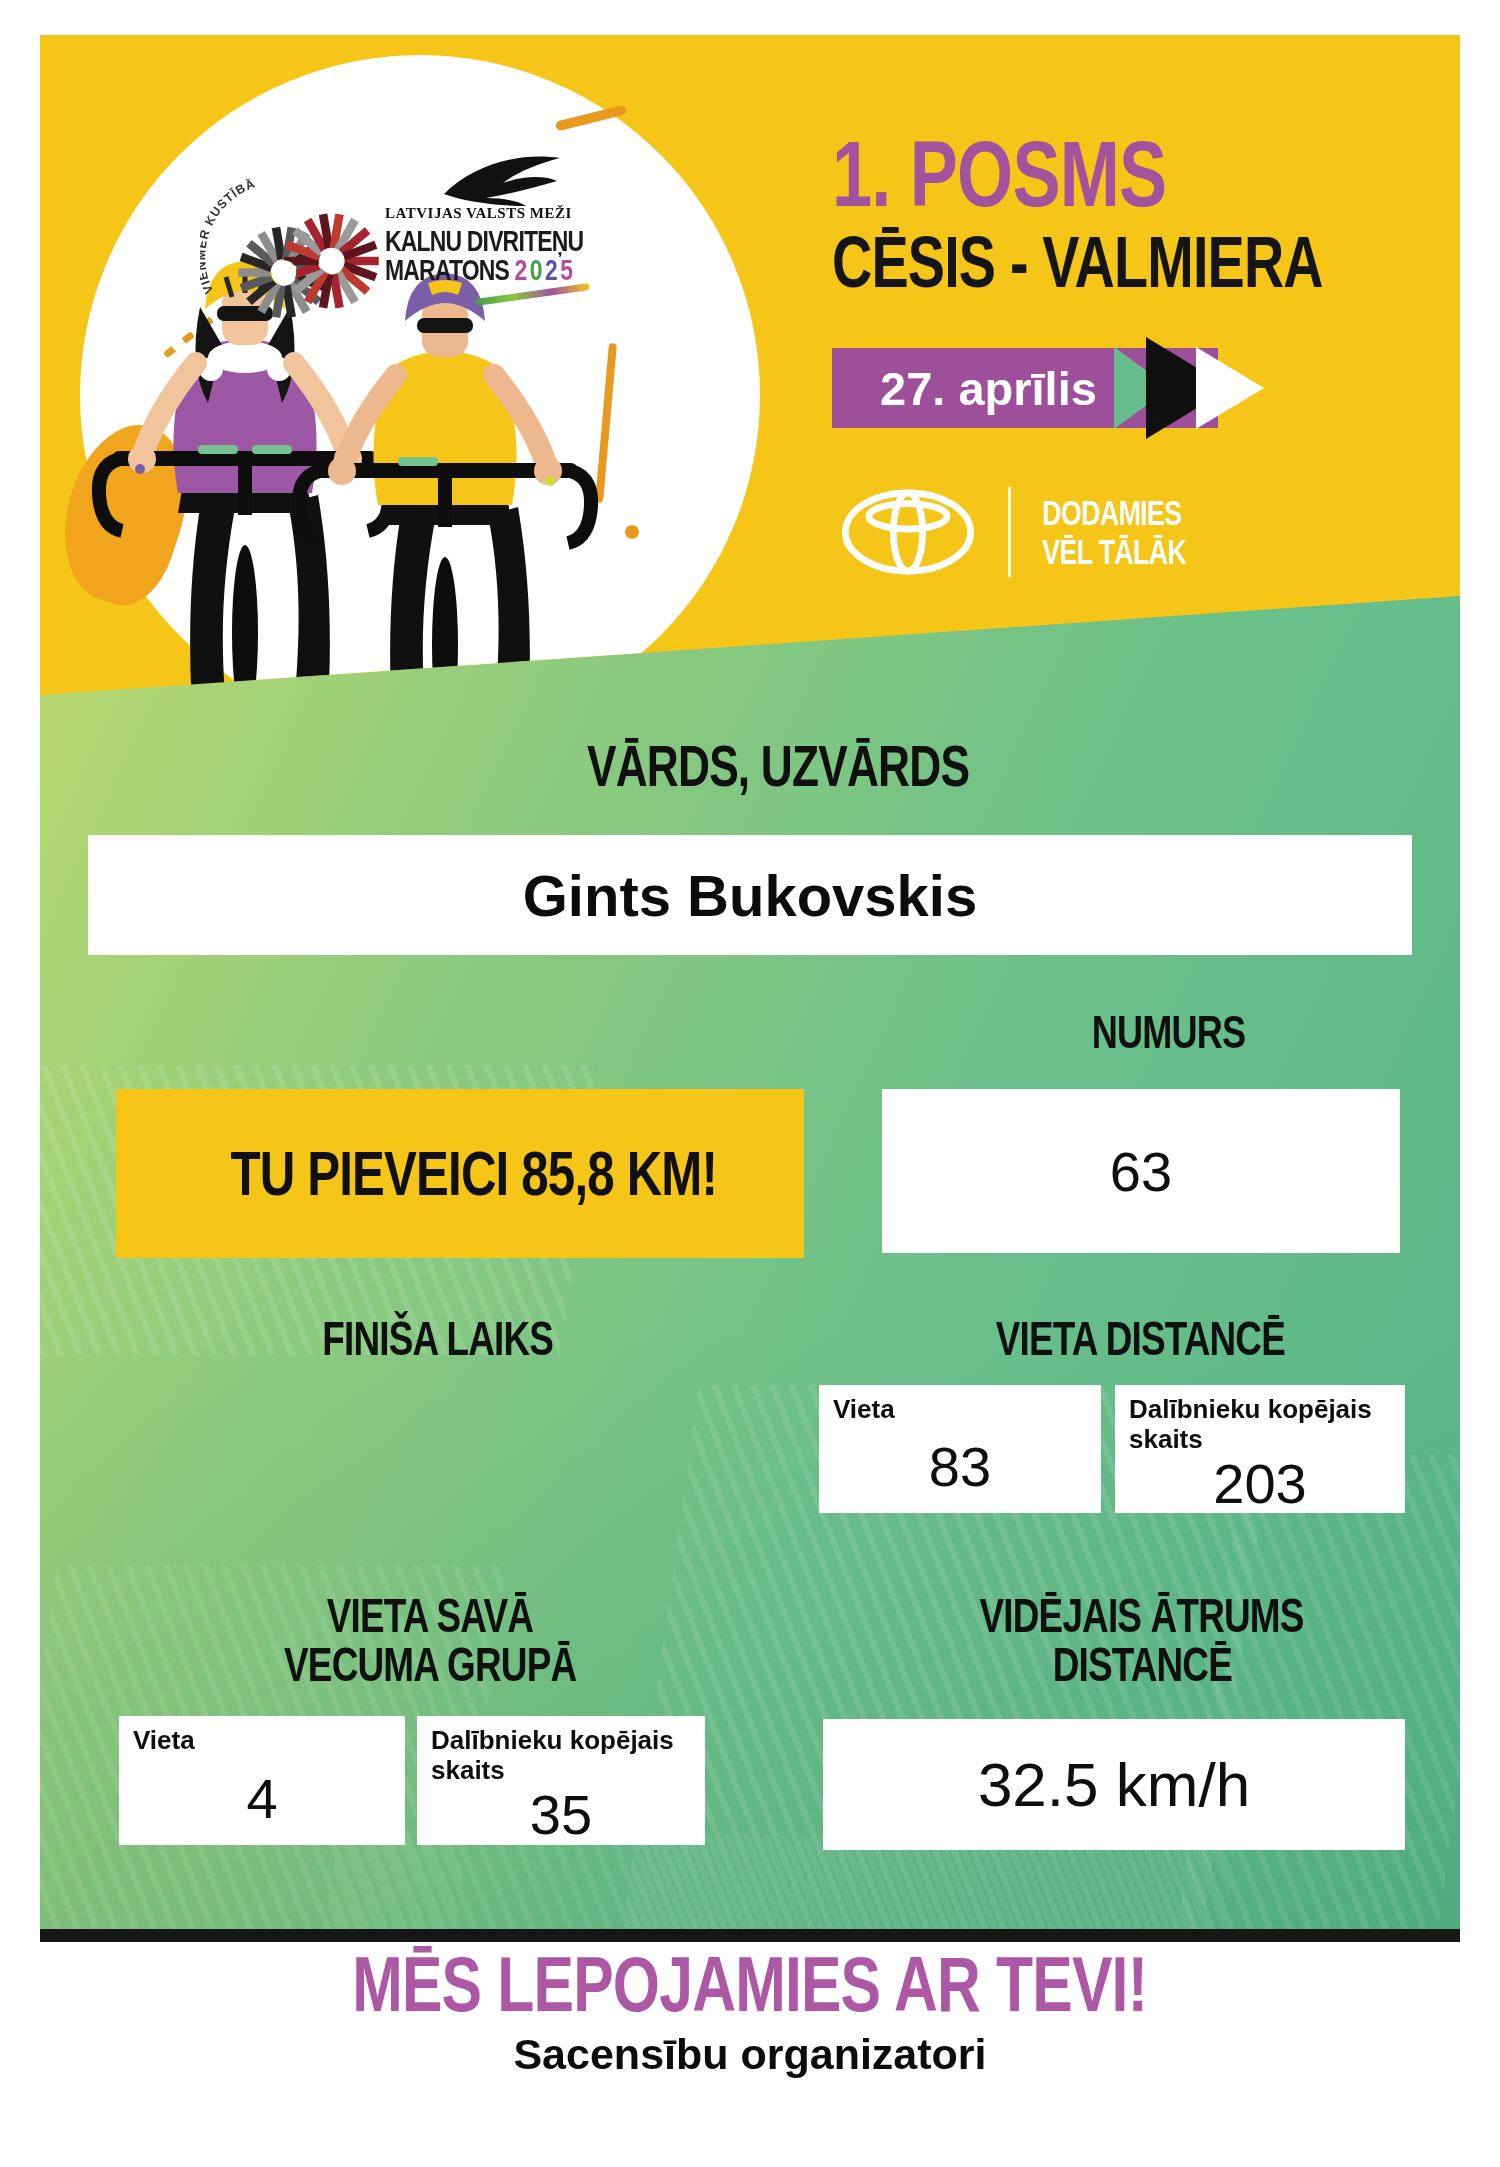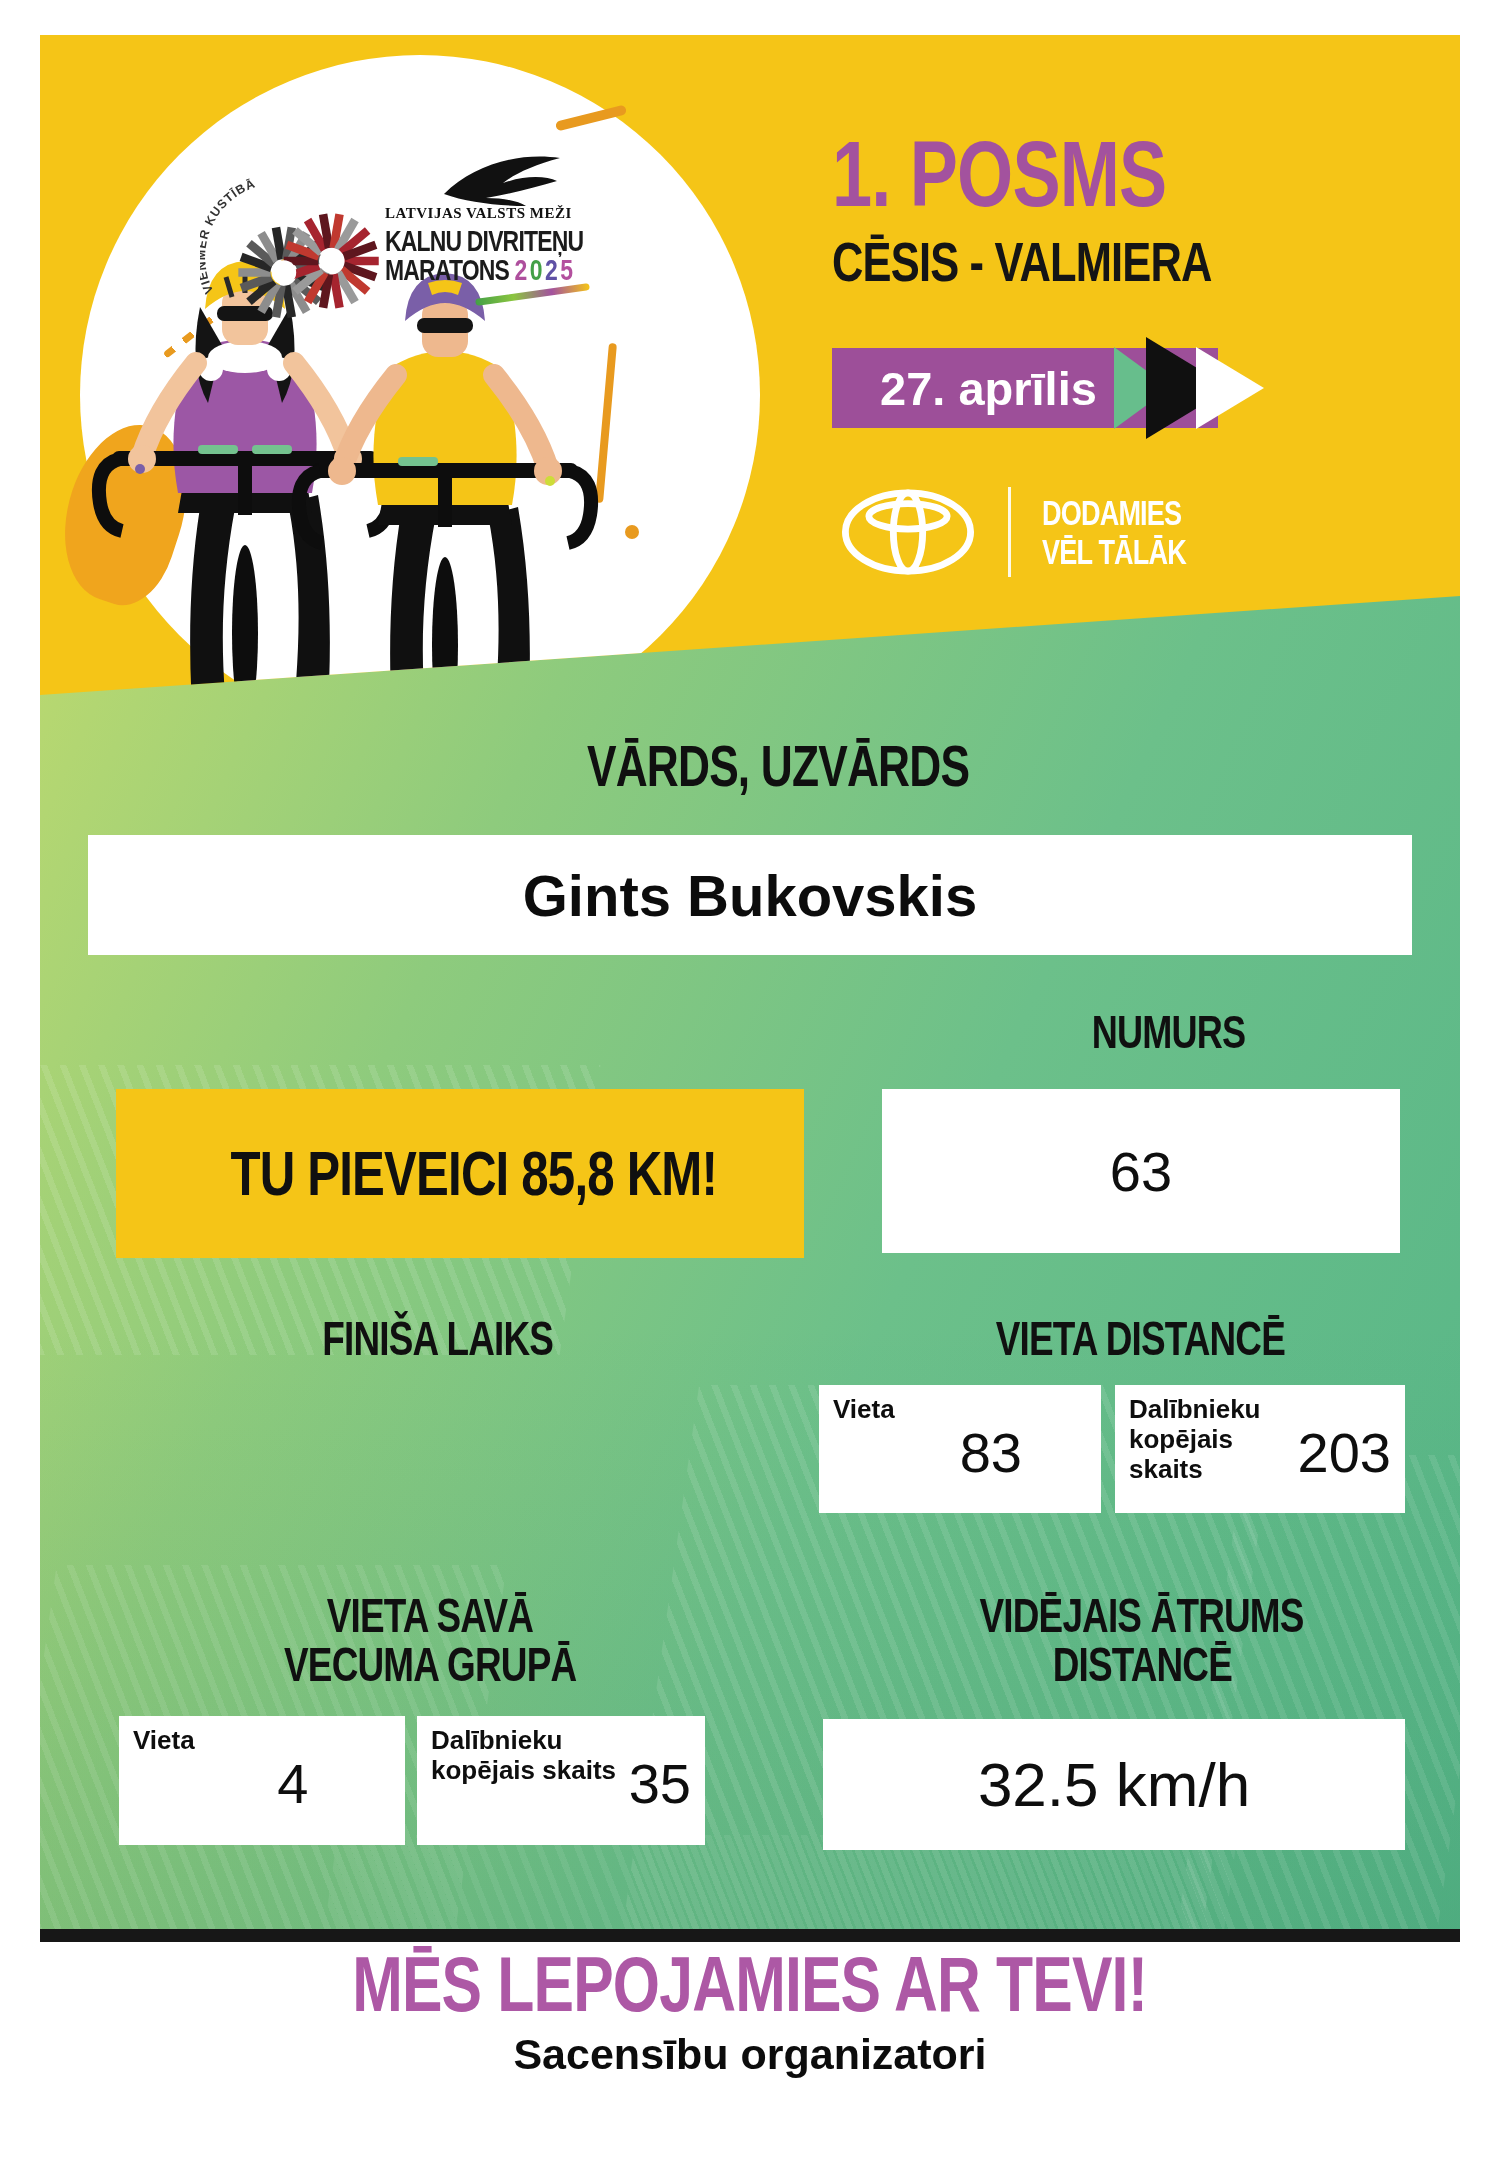--- a/index.html
+++ b/index.html
@@ -18,21 +18,21 @@
   .wm4{left:1170px;top:900px;width:260px;height:487px;opacity:.45;}
   .wm5{left:290px;top:1280px;width:900px;height:107px;opacity:.35;}
 
   
   .yellow-header{position:absolute;left:0;top:0;right:0;height:660px;background:#f5c517;
     clip-path:polygon(0 0,100% 0,100% 85%,0 100%);}
   .circle{position:absolute;left:40px;top:20px;width:680px;height:680px;border-radius:50%;background:#ffffff;}
 
   
   .stage{position:absolute;left:792px;top:94px;font-size:88px;font-weight:800;color:#a3529e;line-height:92px;}
-  .route{position:absolute;left:792px;top:190px;font-size:53px;font-weight:800;color:#151515;line-height:74px;}
+  .route{position:absolute;left:792px;top:190px;font-size:68px;font-weight:800;color:#151515;line-height:74px;}
   .cond{display:inline-block;transform:scale(.82,1.05);transform-origin:center;white-space:nowrap;letter-spacing:-1px;}
   .cond-l{transform-origin:left center;}
   .date-box{position:absolute;left:792px;top:313px;width:386px;height:80px;background:#9d4f99;
     display:flex;align-items:center;padding-left:48px;box-sizing:border-box;}
   .date-text{color:#fff;font-size:47px;font-weight:700;}
   .chevrons{position:absolute;left:1072px;top:300px;width:170px;height:106px;}
   .toyota-emblem{position:absolute;left:798px;top:452px;width:140px;height:90px;}
   .toyota-divider{position:absolute;left:968px;top:452px;width:3px;height:90px;background:rgba(255,255,255,.9);}
   .toyota-tagline{position:absolute;left:1002px;top:458px;color:#fff;font-weight:800;font-size:33px;line-height:39px;}
 
@@ -70,21 +70,21 @@
     display:flex;align-items:center;justify-content:center;}
   .banner-text{font-size:60px;}
   .numurs-label{position:absolute;left:842px;top:972px;width:518px;text-align:center;font-size:44px;}
   .white-box{position:absolute;background:#ffffff;}
   .numurs-box{left:842px;top:1054px;width:518px;height:164px;display:flex;align-items:center;justify-content:center;}
   .big-val{font-size:56px;font-weight:400;color:#0e0e0e;}
   .finish-label{position:absolute;left:79px;top:1278px;width:582px;text-align:center;font-size:45px;}
   .finish-box{left:79px;top:1350px;width:582px;height:128px;display:flex;align-items:center;justify-content:center;}
   .time-val{font-size:62px;font-weight:400;color:#0e0e0e;}
   .vd-label{position:absolute;left:779px;top:1278px;width:586px;text-align:center;font-size:45px;}
-  .stat-box{position:absolute;background:#fff;box-sizing:border-box;padding:10px 14px 0;display:flex;flex-direction:row;justify-content:space-between;}
+  .stat-box{position:absolute;background:#fff;box-sizing:border-box;padding:10px 14px 0;display:flex;flex-direction:column;justify-content:space-between;}
   .vd-box1{left:779px;top:1350px;width:282px;height:128px;}
   .vd-box2{left:1075px;top:1350px;width:290px;height:128px;}
   .stat-label{font-size:26px;font-weight:700;line-height:1.15;color:#0e0e0e;}
   .stat-value{flex:1;display:flex;align-items:center;justify-content:center;font-size:56px;font-weight:400;color:#0e0e0e;margin-top:-4px;}
   .ag-label{position:absolute;left:59px;top:1556px;width:606px;text-align:center;font-size:45px;line-height:49px;}
   .ag-box1{left:79px;top:1681px;width:286px;height:129px;}
   .ag-box2{left:377px;top:1681px;width:288px;height:129px;}
   .sp-label{position:absolute;left:783px;top:1556px;width:582px;text-align:center;font-size:45px;line-height:49px;}
   .sp-box{left:783px;top:1684px;width:582px;height:131px;display:flex;align-items:center;justify-content:center;}
   .card-bottom-edge{position:absolute;left:0;bottom:0;width:100%;height:13px;background:#171717;}

